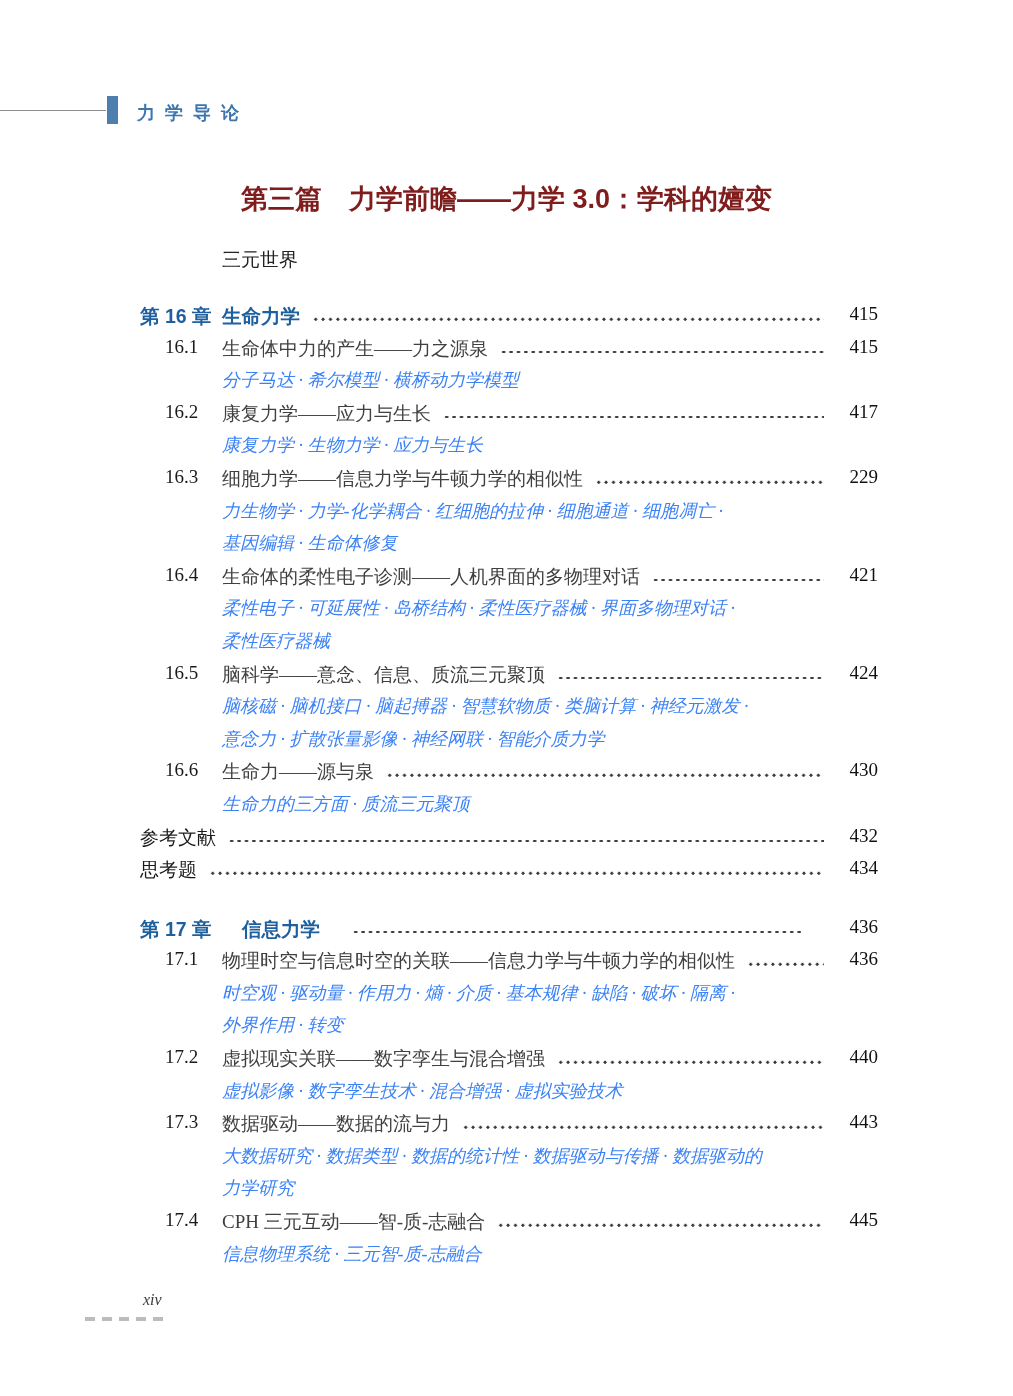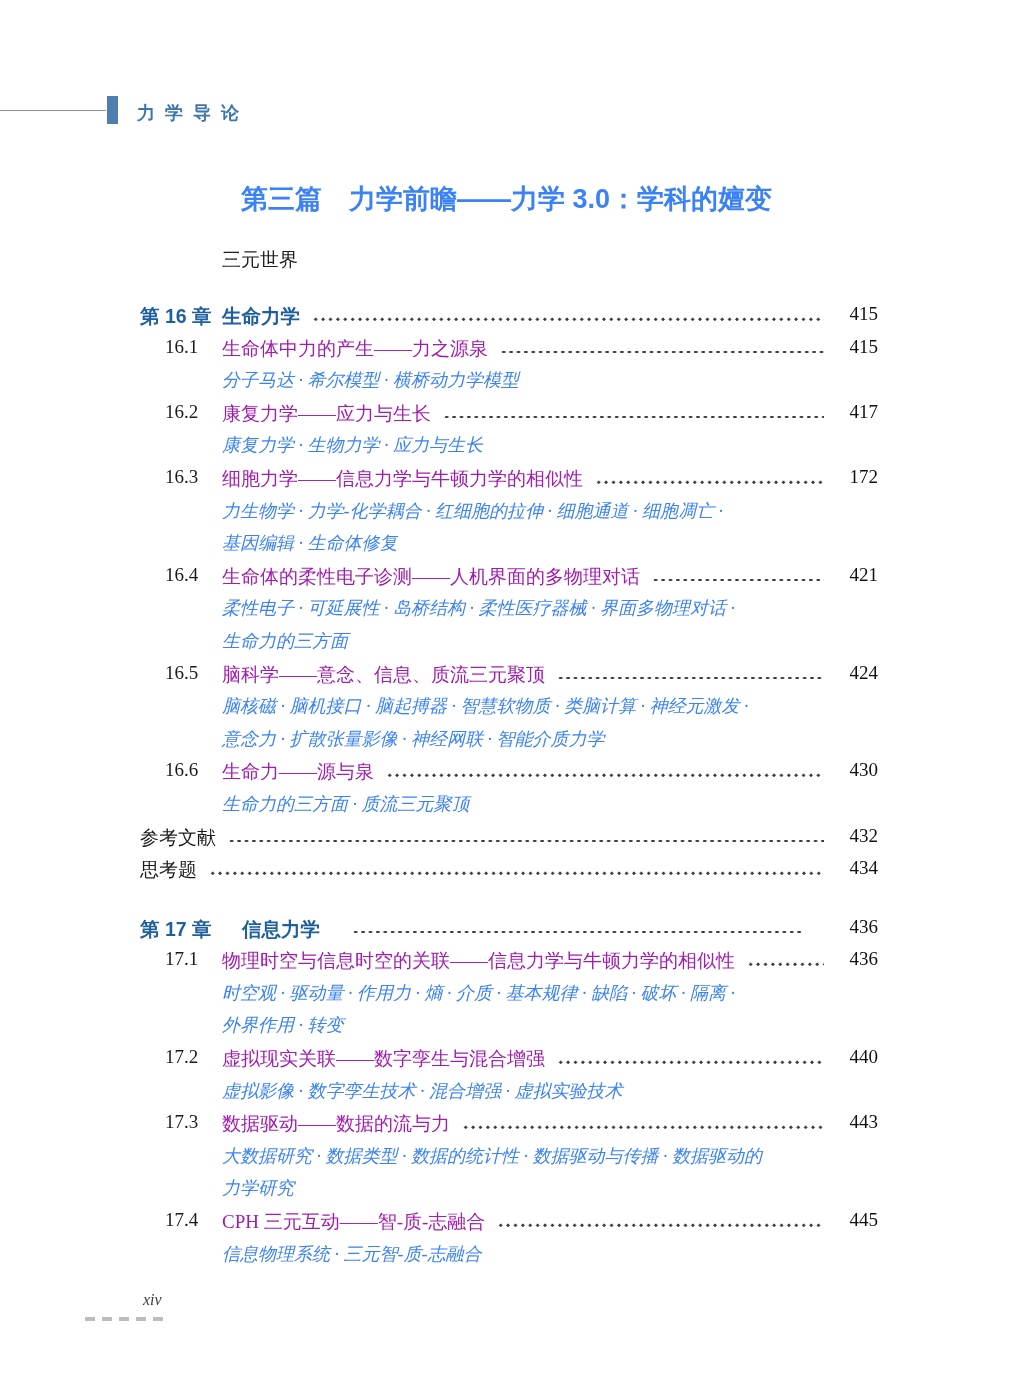--- a/index.html
+++ b/index.html
@@ -13,39 +13,39 @@
   .header-bar{position:absolute;left:107px;top:96px;width:11px;height:28px;background:#4c7fae;}
   .header-title{
     position:absolute;left:137px;top:101px;
     font-family:"Liberation Sans","DejaVu Sans",sans-serif;
     font-size:18px;font-weight:bold;color:#3c76ad;letter-spacing:10px;white-space:nowrap;
   }
   
   .part-title{
     position:absolute;left:0;top:181px;width:1013px;text-align:center;
     font-family:"Liberation Sans","DejaVu Sans",sans-serif;
-    font-size:27px;font-weight:bold;color:#3b82f6;white-space:nowrap;
+    font-size:27px;font-weight:bold;color:#7f1d1d;white-space:nowrap;
   }
   
   .epigraph{
     position:absolute;left:222px;top:247px;
     font-size:19px;color:#222;
   }
   
   .toc{position:absolute;left:140px;top:303px;width:738px;}
   .row{height:32.6px;display:flex;}
   .chapter-row{
     font-family:"Liberation Sans","DejaVu Sans",sans-serif;
     font-weight:bold;color:#1e5f9e;font-size:19.5px;
   }
   .ch-label{width:82px;flex:none;}
   .ch-title{flex:none;white-space:nowrap;}
   .entry-row{font-size:19px;}
   .num{width:57px;flex:none;margin-left:25px;font-family:"Liberation Serif","DejaVu Serif",serif;}
-  .etitle{flex:none;white-space:nowrap;color:#a21caf;}
+  .etitle{flex:none;white-space:nowrap;color:#404040;}
   .topic-row .topics{
     margin-left:82px;font-size:18px;font-style:italic;color:#3b82f6;white-space:nowrap;
   }
   .extra-row{font-size:19px;}
   .extra-title{flex:none;white-space:nowrap;}
   .leader{
     flex:1;height:100%;margin:0 10px 0 12px;min-width:20px;
     background-image:radial-gradient(circle at center,#3a3a3a 1.45px,transparent 1.55px);
     background-size:7.4px 100%;background-repeat:repeat-x;background-position:left center;
   }
@@ -102,40 +102,40 @@
     <span class="pagenum">417</span>
   </div>
   <div class="row topic-row">
     <span class="topics">康复力学 · 生物力学 · 应力与生长</span>
   </div>
 
   <div class="row entry-row">
     <span class="num">16.3</span>
     <span class="etitle">细胞力学——信息力学与牛顿力学的相似性</span>
     <span class="leader"></span>
-    <span class="pagenum">172</span>
+    <span class="pagenum">229</span>
   </div>
   <div class="row topic-row">
     <span class="topics">力生物学 · 力学-化学耦合 · 红细胞的拉伸 · 细胞通道 · 细胞凋亡 ·</span>
   </div>
   <div class="row topic-row">
     <span class="topics">基因编辑 · 生命体修复</span>
   </div>
 
   <div class="row entry-row">
     <span class="num">16.4</span>
     <span class="etitle">生命体的柔性电子诊测——人机界面的多物理对话</span>
     <span class="leader"></span>
     <span class="pagenum">421</span>
   </div>
   <div class="row topic-row">
     <span class="topics">柔性电子 · 可延展性 · 岛桥结构 · 柔性医疗器械 · 界面多物理对话 ·</span>
   </div>
   <div class="row topic-row">
-    <span class="topics">生命力的三方面</span>
+    <span class="topics">柔性医疗器械</span>
   </div>
 
   <div class="row entry-row">
     <span class="num">16.5</span>
     <span class="etitle">脑科学——意念、信息、质流三元聚顶</span>
     <span class="leader"></span>
     <span class="pagenum">424</span>
   </div>
   <div class="row topic-row">
     <span class="topics">脑核磁 · 脑机接口 · 脑起搏器 · 智慧软物质 · 类脑计算 · 神经元激发 ·</span>

